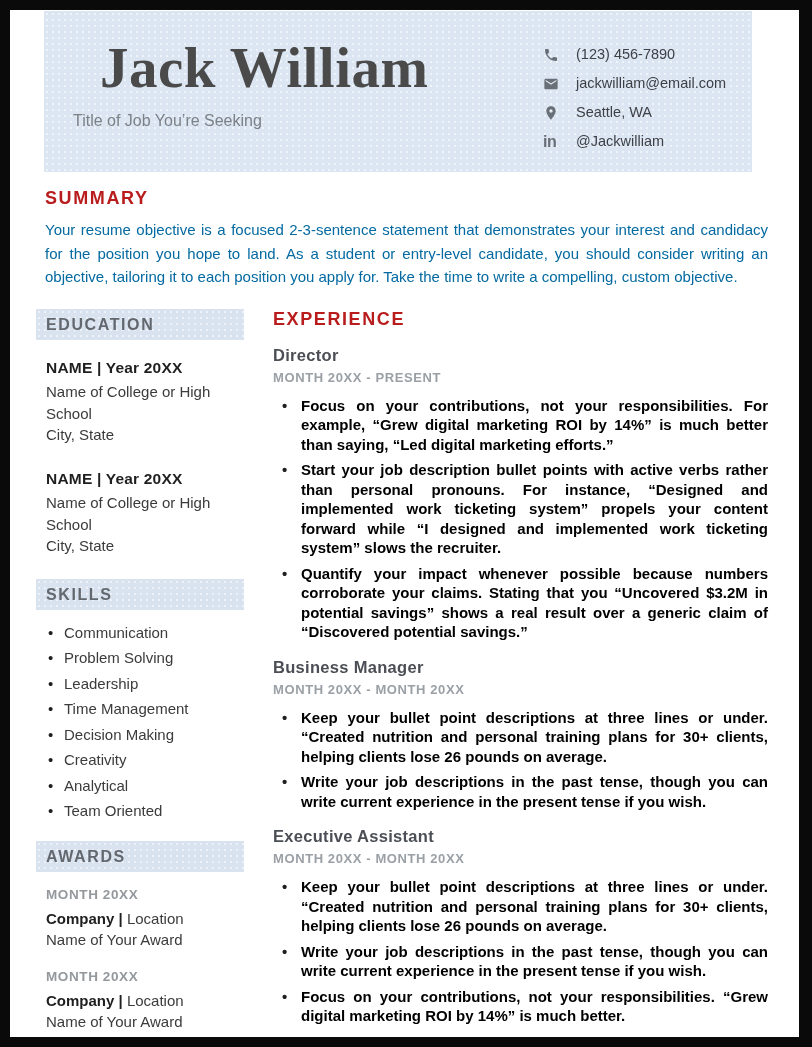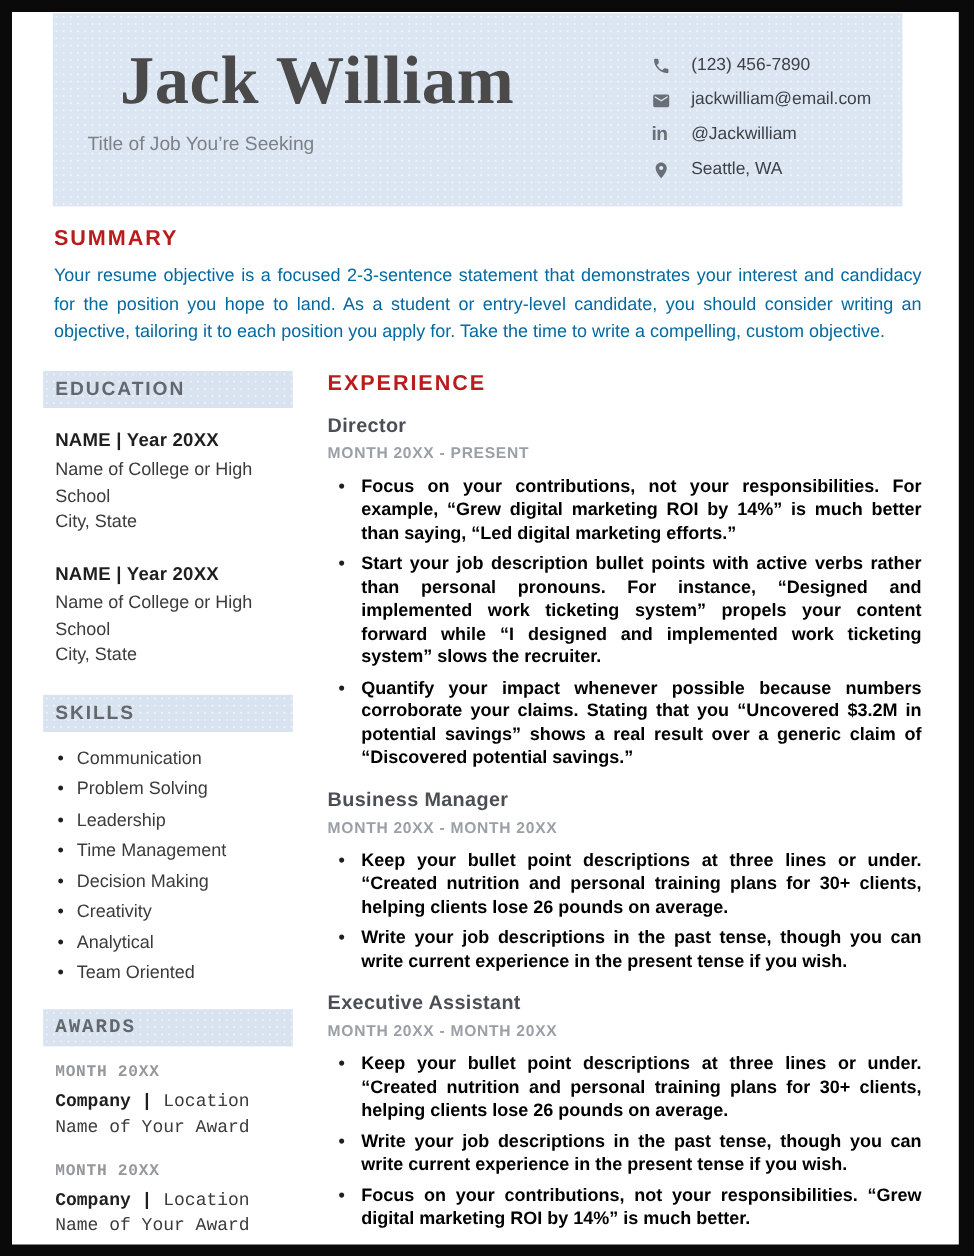--- a/index.html
+++ b/index.html
@@ -70,21 +70,21 @@
     background-size:6px 6px;
     font-size:16px; font-weight:bold; letter-spacing:1.6px; color:#63686e;
   }
   .edu-entry { padding-left:10px; margin-top:17px; font-size:15px; color:#3b3b3b; line-height:21.5px; }
   .edu-entry + .edu-entry { margin-top:22px; }
   .edu-title { font-size:15.5px; font-weight:bold; color:#1f1f1f; margin-bottom:3px; letter-spacing:0.2px; }
   .skills-block { margin-top:22px; }
   .skills-list { list-style:none; margin:14px 0 0 0; padding:0 0 0 10px; }
   .skills-list li { position:relative; padding-left:18px; font-size:15px; color:#3b3b3b; margin-bottom:8.5px; }
   .skills-list li::before { content:"\2022"; position:absolute; left:2px; color:#1f1f1f; }
-  .awards-block { margin-top:22px;font-family:Liberation Mono, monospace; }
+  .awards-block { margin-top:22px; }
   .award-entry { padding-left:10px; margin-top:15px; }
   .award-entry + .award-entry { margin-top:19px; }
   .award-date { font-size:13.5px; font-weight:bold; color:#94989d; letter-spacing:0.6px; }
   .award-line { margin-top:7px; font-size:15px; color:#3b3b3b; line-height:20px; }
   .award-line.second { margin-top:1px; }
   .award-company { font-weight:bold; color:#1f1f1f; }
   
   .main { margin-left:29px; width:497px; }
   .role { margin-top:16px; }
   .role-title { font-size:16.5px; font-weight:bold; color:#4b4f55; letter-spacing:0.3px; }
@@ -117,31 +117,31 @@
       <div class="contact-row">
         <span class="contact-icon">
           <svg viewBox="0 0 24 24">
               <path d="M20 4H4c-1.1 0-1.99.9-1.99 2L2 18c0 1.1.9 2 2 2h16c1.1 0 2-.9 2-2V6c0-1.1-.9-2-2-2zm0 4l-8 5-8-5V6l8 5 8-5v2z"></path>
             </svg>
         </span>
         <span class="contact-text">jackwilliam@email.com</span>
       </div>
       <div class="contact-row">
         <span class="contact-icon">
-          <span class="linkedin-glyph">in</span>
-        </span>
-        <span class="contact-text">@Jackwilliam</span>
-      </div>
-      <div class="contact-row">
-        <span class="contact-icon">
           <svg viewBox="0 0 24 24">
               <path d="M12 2C8.13 2 5 5.13 5 9c0 5.25 7 13 7 13s7-7.75 7-13c0-3.87-3.13-7-7-7zm0 9.5c-1.38 0-2.5-1.12-2.5-2.5s1.12-2.5 2.5-2.5 2.5 1.12 2.5 2.5-1.12 2.5-2.5 2.5z"></path>
             </svg>
         </span>
         <span class="contact-text">Seattle, WA</span>
+      </div>
+      <div class="contact-row">
+        <span class="contact-icon">
+          <span class="linkedin-glyph">in</span>
+        </span>
+        <span class="contact-text">@Jackwilliam</span>
       </div>
     </div>
   </div>
 
   <div class="content">
 
     <div class="summary">
       <div class="section-heading">SUMMARY</div>
       <p>Your resume objective is a focused 2-3-sentence statement that demonstrates your interest and candidacy for the position you hope to land. As a student or entry-level candidate, you should consider writing an objective, tailoring it to each position you apply for. Take the time to write a compelling, custom objective.</p>
     </div>

